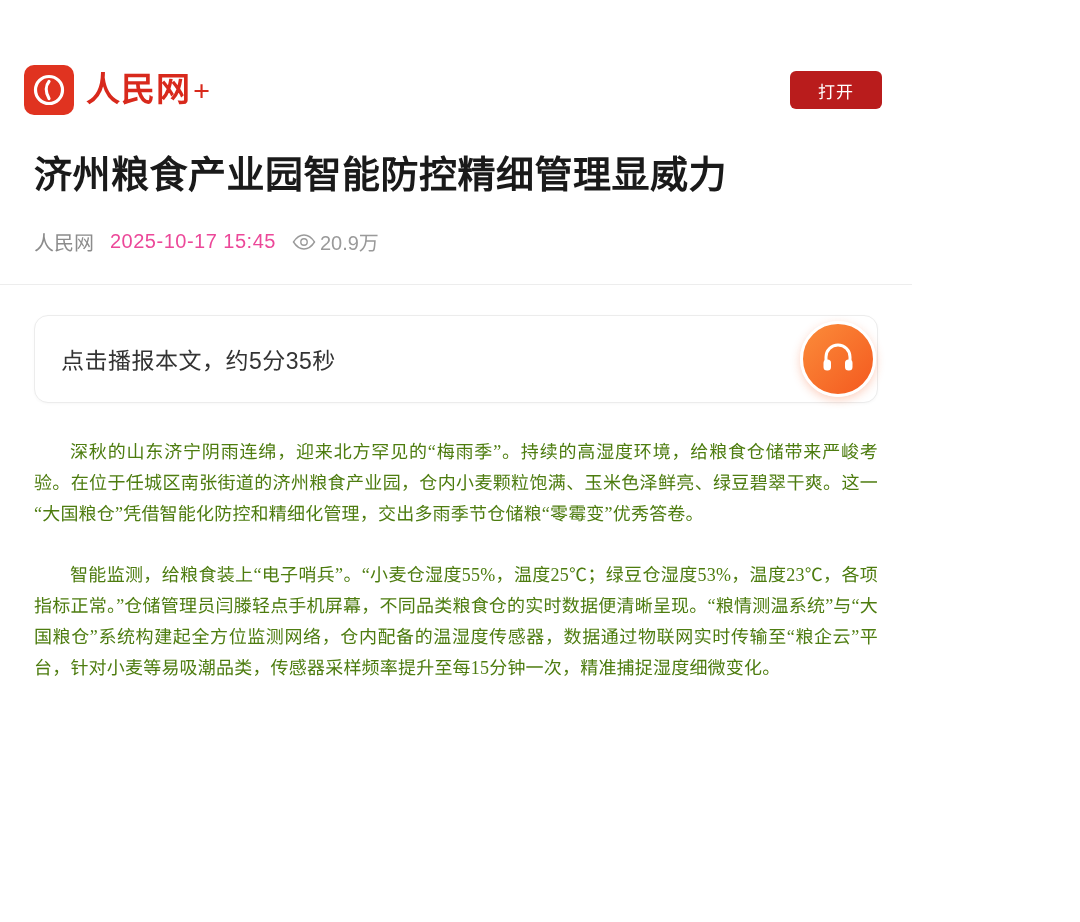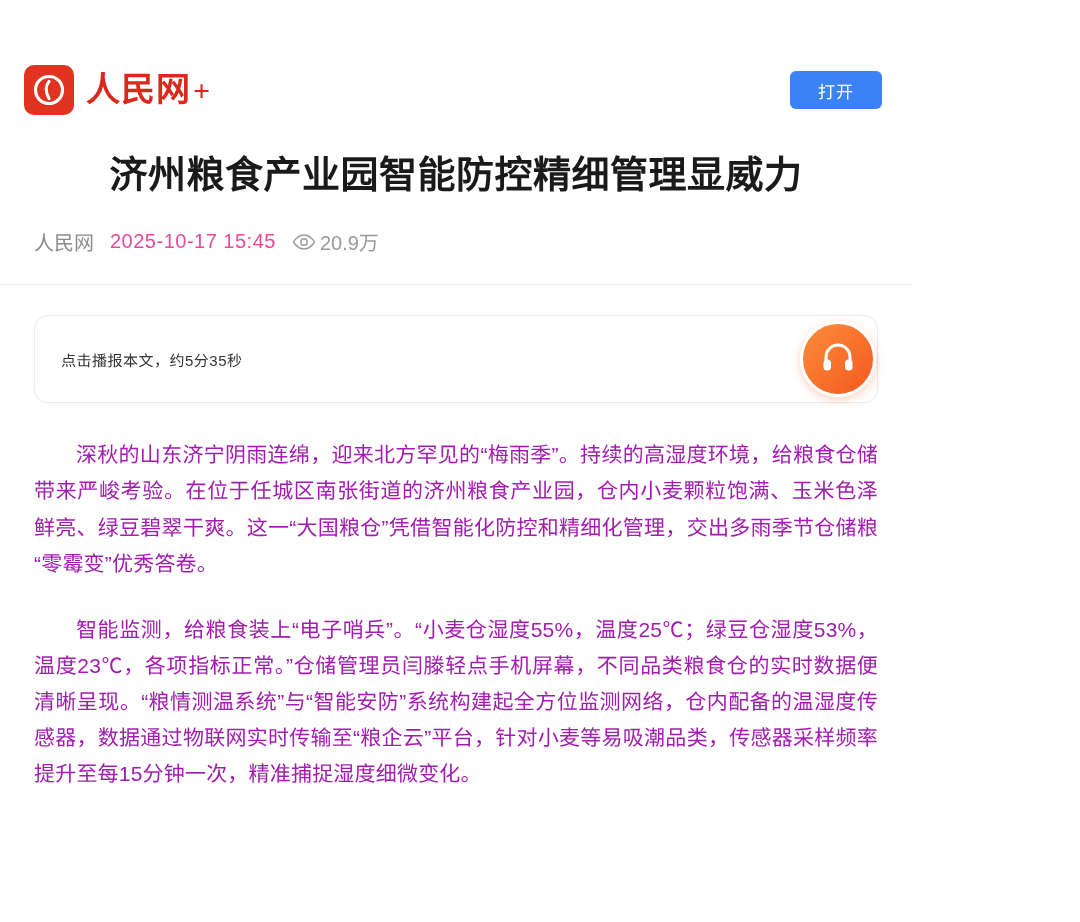--- a/index.html
+++ b/index.html
@@ -65,41 +65,40 @@
     font-weight: 700;
     font-size: 30px;
     color: #d8291c;
     line-height: 1;
   }
   .topbar-spacer { flex: 1 1 auto; }
   .open-btn {
     width: 92px;
     height: 38px;
     border-radius: 6px;
-    background: #3b82f6;
+    background: #b91c1c;
     color: #ffffff;
     font-size: 17px;
     border: none;
     display: flex;
     align-items: center;
     justify-content: center;
     cursor: pointer;
     letter-spacing: 1px;
     font-family: "Liberation Sans", "DejaVu Sans", sans-serif;
   }
 
   
   .headline {
     margin: 14px 34px 0 34px;
     font-size: 38px;
     font-weight: 700;
     line-height: 1.35;
     color: #1a1a1a;
     letter-spacing: 0.5px;
-    text-align: center;
   }
 
   
   .meta {
     margin: 26px 34px 0 34px;
     display: flex;
     align-items: center;
     gap: 16px;
     color: #9a9a9a;
     font-size: 20px;
@@ -136,21 +135,21 @@
     border: 1px solid #ececec;
     border-radius: 14px;
     background: #ffffff;
     box-shadow: 0 1px 3px rgba(0,0,0,0.03);
     display: flex;
     align-items: center;
     box-sizing: border-box;
   }
   .audio-text {
     padding-left: 26px;
-    font-size: 15px;
+    font-size: 23px;
     color: #333333;
     letter-spacing: 0.5px;
   }
   .audio-btn {
     position: absolute;
     right: 2px;
     top: 6px;
     width: 76px;
     height: 76px;
     border-radius: 50%;
@@ -163,27 +162,27 @@
     box-sizing: border-box;
     cursor: pointer;
   }
 
   
   .article {
     margin: 34px 34px 0 34px;
   }
   .article p {
     margin: 0 0 30px 0;
-    font-size: 21px;
+    font-size: 18px;
     line-height: 1.72;
-    color: #a21caf;
+    color: #4d7c0f;
     text-indent: 2em;
     text-align: justify;
     letter-spacing: 0.2px;
-    font-family: Liberation Sans, sans-serif;
+    font-family: Liberation Serif, serif;
   }
 </style>
 </head>
 <body>
 
 <div class="page">
 
   <div class="topbar">
     <div class="brand">
       <span class="brand-mark">
@@ -229,16 +228,16 @@
           <path d="M6 22 V17 C6 10.4 11.4 5 18 5 C24.6 5 30 10.4 30 17 V22" fill="none" stroke="#ffffff" stroke-width="3" stroke-linecap="round"></path>
           <rect x="3.5" y="19.5" width="7.5" height="11" rx="3.5" fill="#ffffff"></rect>
           <rect x="25" y="19.5" width="7.5" height="11" rx="3.5" fill="#ffffff"></rect>
         </svg>
       </span>
     </div>
   </div>
 
   <div class="article">
     <p>深秋的山东济宁阴雨连绵，迎来北方罕见的“梅雨季”。持续的高湿度环境，给粮食仓储带来严峻考验。在位于任城区南张街道的济州粮食产业园，仓内小麦颗粒饱满、玉米色泽鲜亮、绿豆碧翠干爽。这一“大国粮仓”凭借智能化防控和精细化管理，交出多雨季节仓储粮“零霉变”优秀答卷。</p>
-    <p>智能监测，给粮食装上“电子哨兵”。“小麦仓湿度55%，温度25℃；绿豆仓湿度53%，温度23℃，各项指标正常。”仓储管理员闫滕轻点手机屏幕，不同品类粮食仓的实时数据便清晰呈现。“粮情测温系统”与“智能安防”系统构建起全方位监测网络，仓内配备的温湿度传感器，数据通过物联网实时传输至“粮企云”平台，针对小麦等易吸潮品类，传感器采样频率提升至每15分钟一次，精准捕捉湿度细微变化。</p>
+    <p>智能监测，给粮食装上“电子哨兵”。“小麦仓湿度55%，温度25℃；绿豆仓湿度53%，温度23℃，各项指标正常。”仓储管理员闫滕轻点手机屏幕，不同品类粮食仓的实时数据便清晰呈现。“粮情测温系统”与“大国粮仓”系统构建起全方位监测网络，仓内配备的温湿度传感器，数据通过物联网实时传输至“粮企云”平台，针对小麦等易吸潮品类，传感器采样频率提升至每15分钟一次，精准捕捉湿度细微变化。</p>
   </div>
 
 </div>
 
 </body></html>

